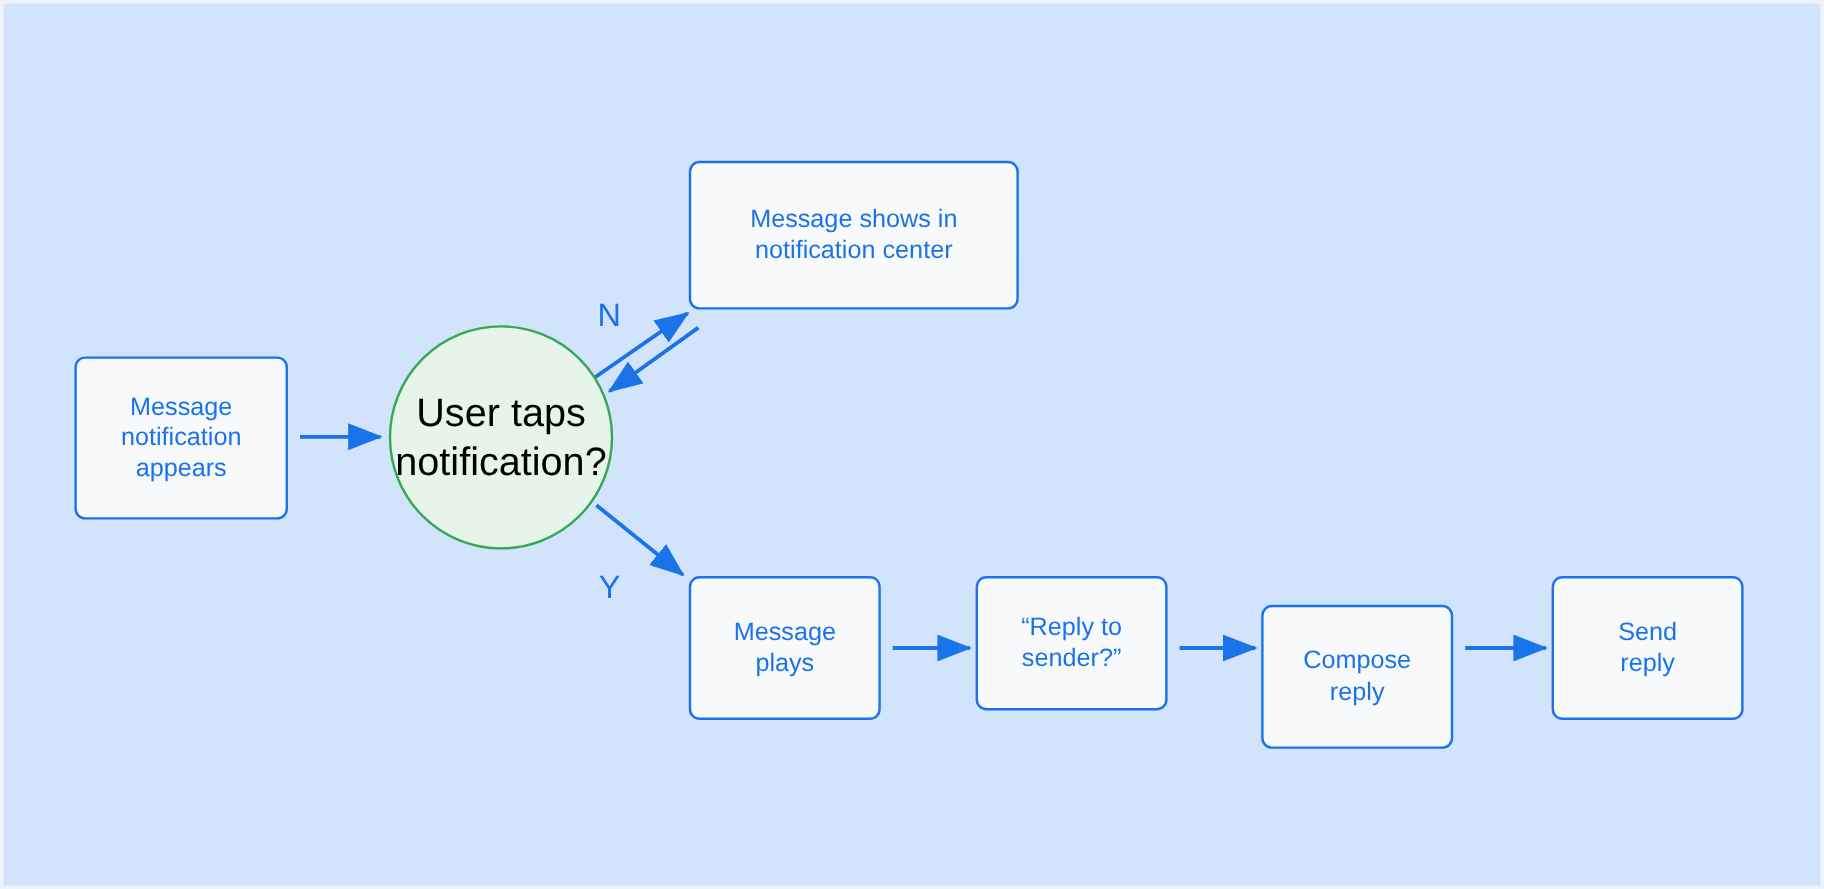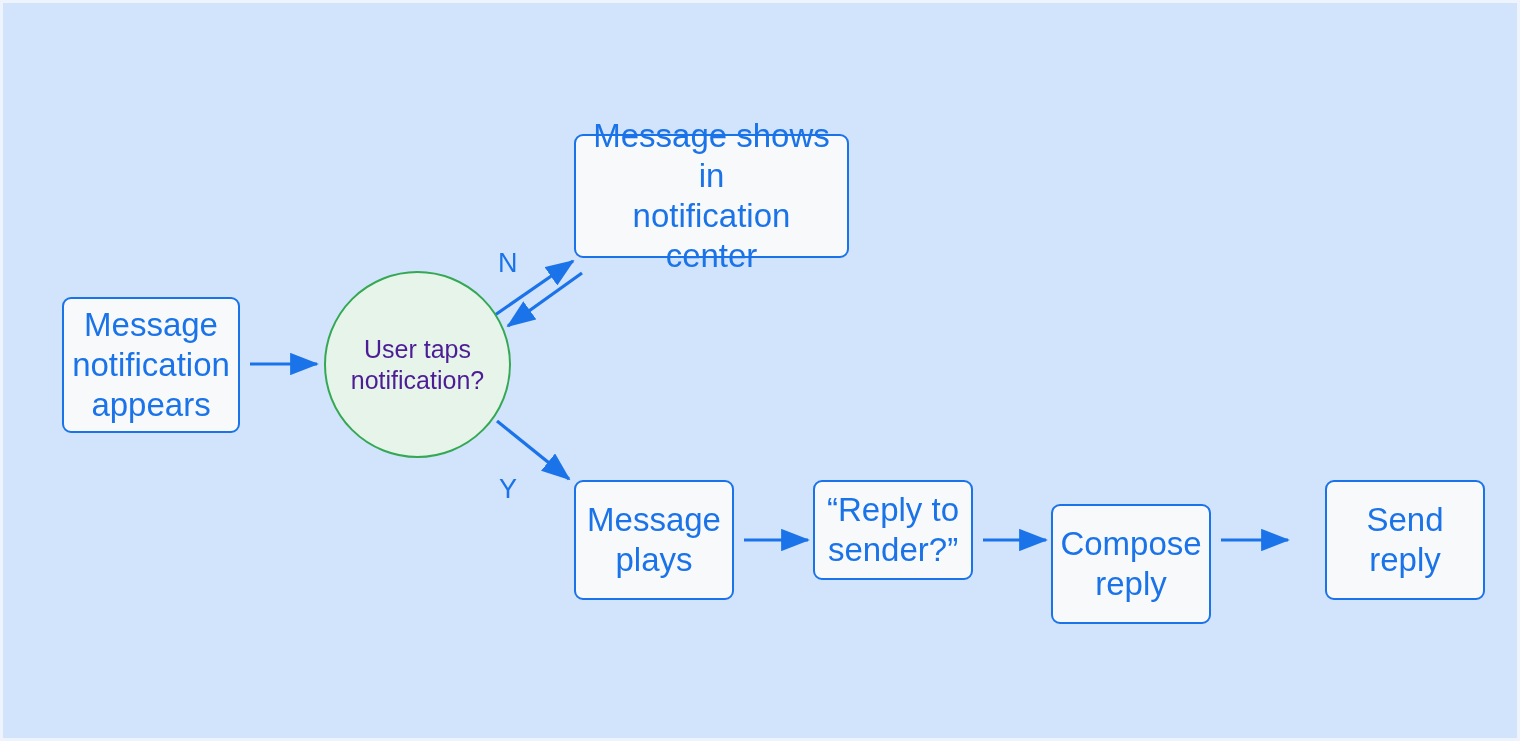--- a/index.html
+++ b/index.html
@@ -33,29 +33,29 @@
     justify-content: center;
     text-align: center;
     line-height: 1.22;
     white-space: pre-line;
   }
   .proc {
     background: #f8f9fa;
     border: 2.5px solid #1a73e8;
     border-radius: 9px;
     color: #1a73e8;
-    font-size: 33px;
+    font-size: 21px;
     padding: 4px 10px;
   }
   .decision {
     background: #e6f4ea;
     border: 2.5px solid #34a853;
     border-radius: 50%;
-    color: #4c1d95;
-    font-size: 25px;
+    color: #000000;
+    font-size: 33px;
     padding: 6px;
   }
   .edge-label {
     position: absolute;
     color: #1a73e8;
     font-size: 27px;
     line-height: 1;
     white-space: nowrap;
   }
 </style>
@@ -92,26 +92,26 @@
 
   <div class="node decision" style="left:321px; top:268px; width:187px; height:187px;">User taps
 notification?</div>
 
   <div class="node proc" style="left:571px; top:131px; width:275px; height:124px;">Message shows in
 notification center</div>
 
   <div class="node proc" style="left:571px; top:477px; width:160px; height:120px;">Message
 plays</div>
 
-  <div class="node proc" style="left:810px; top:477px; width:160px; height:100px;">“Reply to
+  <div class="node proc" style="left:810px; top:477px; width:160px; height:112px;">“Reply to
 sender?”</div>
 
   <div class="node proc" style="left:1048px; top:477px; width:160px; height:120px;margin-top:24px;">Compose
 reply</div>
 
-  <div class="node proc" style="left:1290px; top:477px; width:160px; height:120px;margin-left:32px;">Send
+  <div class="node proc" style="left:1290px; top:477px; width:160px; height:120px;">Send
 reply</div>
 
   <div class="edge-label" style="left:495px; top:247px;">N</div>
 
   <div class="edge-label" style="left:496px; top:473px;">Y</div>
 
 </div>
 
 </body></html>

